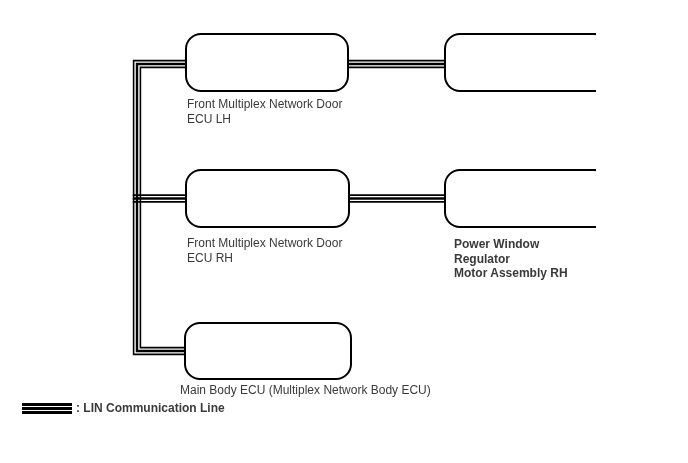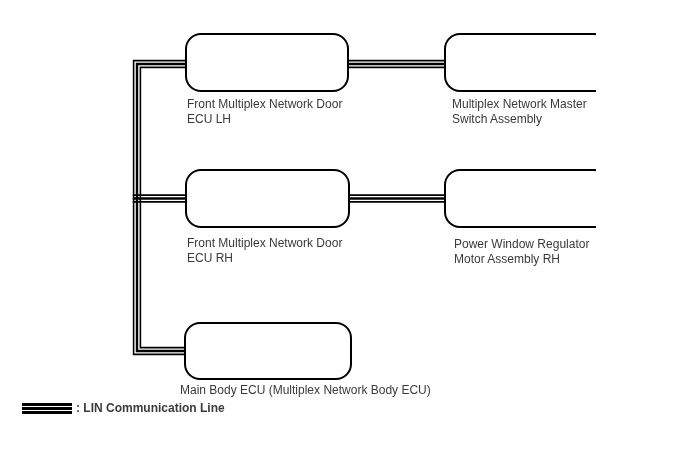--- a/index.html
+++ b/index.html
@@ -64,21 +64,21 @@
   
   #box-ecu-lh   { left: 185px; top: 33px;  width: 164px; height: 59px; }
   #box-master   { left: 444px; top: 33px;  width: 166px; height: 59px; }
   #box-ecu-rh   { left: 185px; top: 169px; width: 165px; height: 59px; }
   #box-pw-motor { left: 444px; top: 169px; width: 166px; height: 59px; }
   #box-main-ecu { left: 184px; top: 322px; width: 168px; height: 58px; }
   
   #label-ecu-lh   { left: 187px; top: 97px; }
   #label-master   { left: 452px; top: 97px; }
   #label-ecu-rh   { left: 187px; top: 236px; }
-  #label-pw-motor { left: 454px; top: 237px; }
+  #label-pw-motor { left: 454px; top: 237px; font-weight: bold; }
   #label-main-ecu { left: 180px; top: 383px; }
 </style>
 </head>
 <body>
 
 <div class="canvas">
 
   <svg class="lines-svg" width="688" height="463" viewBox="0 0 688 463" fill="none" stroke="#000000">
 
     <path d="M186,60.6 H133.6 V354.4 H186" stroke-width="1.6"></path>
@@ -99,22 +99,20 @@
   </svg>
 
   <div class="node-box" id="box-ecu-lh"></div>
   <div class="node-box" id="box-master"></div>
   <div class="node-box" id="box-ecu-rh"></div>
   <div class="node-box" id="box-pw-motor"></div>
   <div class="node-box" id="box-main-ecu"></div>
 
   <div class="node-label" id="label-ecu-lh">Front Multiplex Network Door
 ECU LH</div>
-  <div class="node-label" id="label-master">Multiplex Network Master
-Switch Assembly</div>
   <div class="node-label" id="label-ecu-rh">Front Multiplex Network Door
 ECU RH</div>
   <div class="node-label" id="label-pw-motor">Power Window Regulator
 Motor Assembly RH</div>
   <div class="node-label" id="label-main-ecu">Main Body ECU (Multiplex Network Body ECU)</div>
 
   <div class="legend">
     <div class="legend-sample"></div>
     <span class="legend-label">: LIN Communication Line</span>
   </div>

